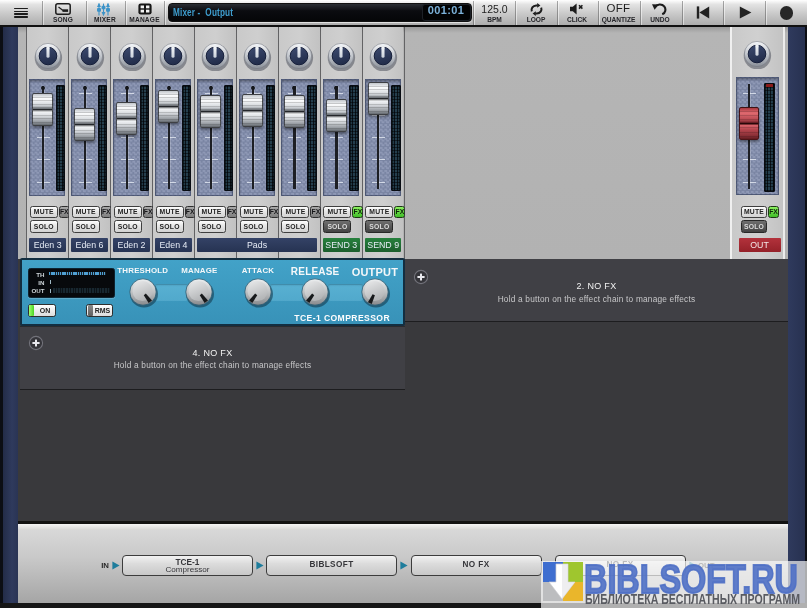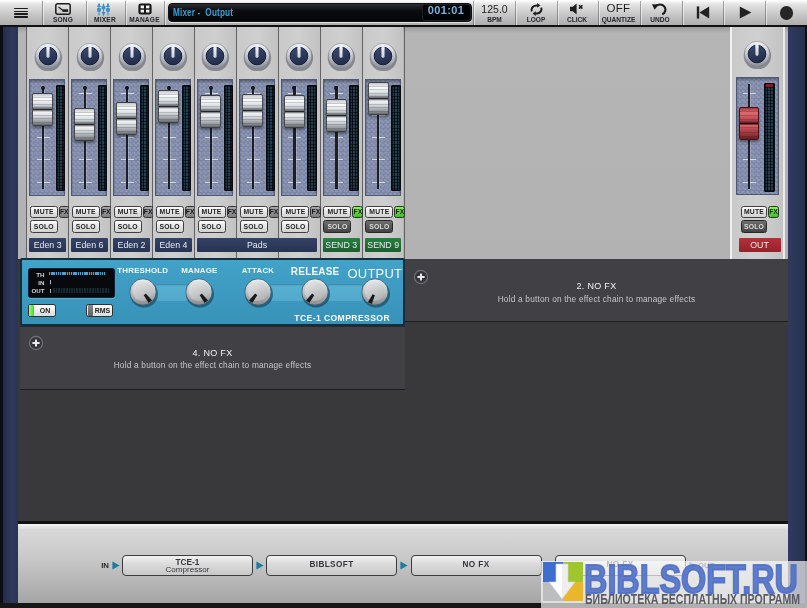--- a/index.html
+++ b/index.html
@@ -395,21 +395,21 @@
 <div style="position:absolute;left:27.5px;top:303.5px;width:28.5px;height:13.5px;background:linear-gradient(#ffffff,#dcdcdc);border:1.2px solid #2e2e2e;border-radius:2.5px"></div>
 <div style="position:absolute;left:29px;top:305px;width:5px;height:10.5px;background:linear-gradient(90deg,#9dff70,#49d422);border-radius:1px"></div>
 <div style="position:absolute;left:34px;top:305px;width:22px;height:11px;color:#222;font-size:7px;font-weight:bold;text-align:center;line-height:11px">ON</div>
 <div style="position:absolute;left:86px;top:303.5px;width:27px;height:13.5px;background:linear-gradient(#ffffff,#dcdcdc);border:1.2px solid #2e2e2e;border-radius:2.5px"></div>
 <div style="position:absolute;left:87.5px;top:305px;width:5px;height:10.5px;background:linear-gradient(#8a8a8a,#5f5f5f);border-radius:1px"></div>
 <div style="position:absolute;left:92.5px;top:305px;width:20px;height:11px;color:#222;font-size:7px;font-weight:bold;text-align:center;line-height:11px">RMS</div>
 <div style="position:absolute;left:112.80000000000001px;top:265.5px;width:60px;height:9px;color:#f4f7f9;font-size:7.9px;font-weight:bold;text-align:center;letter-spacing:0.2px">THRESHOLD</div>
 <div style="position:absolute;left:169.4px;top:265.5px;width:60px;height:9px;color:#f4f7f9;font-size:7.9px;font-weight:bold;text-align:center;letter-spacing:0.2px">MANAGE</div>
 <div style="position:absolute;left:228px;top:265.5px;width:60px;height:9px;color:#f4f7f9;font-size:7.9px;font-weight:bold;text-align:center;letter-spacing:0.2px">ATTACK</div>
 <div style="position:absolute;left:285.2px;top:265.5px;width:60px;height:9px;color:#f4f7f9;font-size:10px;font-weight:bold;text-align:center;letter-spacing:0.2px">RELEASE</div>
-<div style="position:absolute;left:344.9px;top:265.5px;width:60px;height:9px;color:#f4f7f9;font-size:13px;font-weight:normal;text-align:center;letter-spacing:0.2px">OUTPUT</div>
+<div style="position:absolute;left:344.9px;top:265.5px;width:60px;height:9px;color:#f4f7f9;font-size:11px;font-weight:bold;text-align:center;letter-spacing:0.2px">OUTPUT</div>
 <div style="position:absolute;left:155px;top:283.5px;width:32.5px;height:17px;background:linear-gradient(#58b0d2,#51a9cc);border-radius:2px;box-shadow:inset 0 1px 1.5px rgba(10,50,70,0.35)"></div>
 <div style="position:absolute;left:270px;top:283.5px;width:33.5px;height:17px;background:linear-gradient(#58b0d2,#51a9cc);border-radius:2px;box-shadow:inset 0 1px 1.5px rgba(10,50,70,0.35)"></div>
 <div style="position:absolute;left:327.5px;top:283.5px;width:35.5px;height:17px;background:linear-gradient(#58b0d2,#51a9cc);border-radius:2px;box-shadow:inset 0 1px 1.5px rgba(10,50,70,0.35)"></div>
 <svg style="position:absolute;left:125.80000000000001px;top:275px" width="34" height="34" viewBox="-17 -17 34 34">
 <ellipse cx="1" cy="2" rx="14" ry="13.6" fill="rgba(10,40,56,0.5)"></ellipse>
 <circle r="13.2" fill="url(#ckrim)" stroke="#2a5a72" stroke-width="0.8"></circle>
 <circle r="10" cx="-0.5" cy="-0.9" fill="url(#ckface)"></circle>
 <g transform="rotate(143)">
       <polygon points="-2.1,-12.2 2.1,-12.2 1.3,-3 -1.3,-3" fill="#17191b"></polygon>
     </g>

